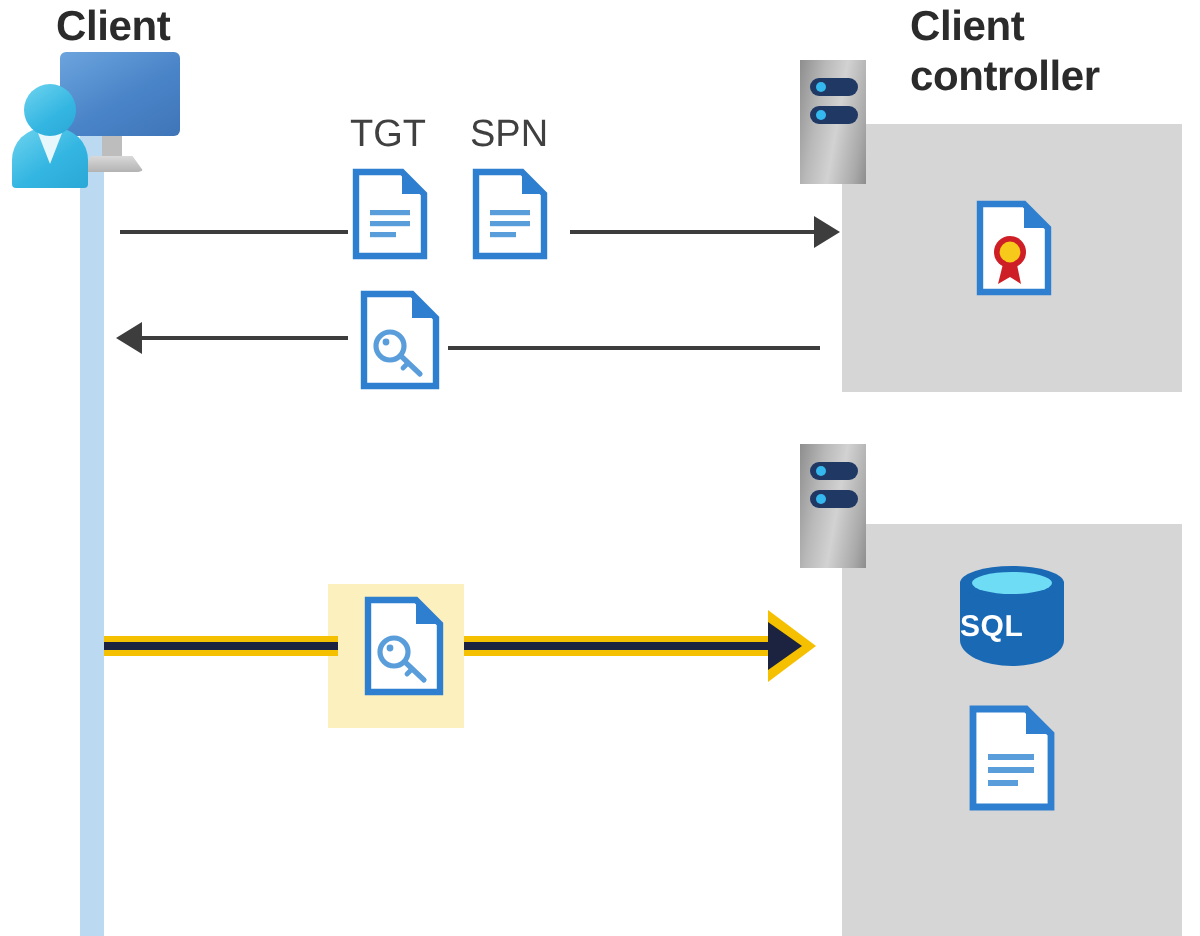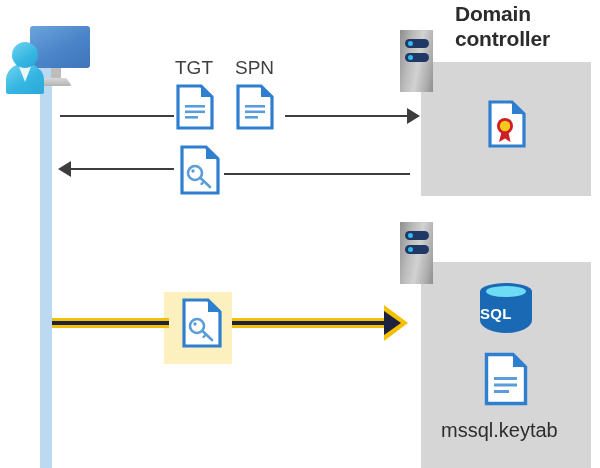--- a/index.html
+++ b/index.html
@@ -238,39 +238,40 @@
   <div class="abs" id="lifeline"></div>
 
   <div class="abs" id="client-icon">
     <div class="abs" id="monitor-screen"></div>
     <div class="abs" id="monitor-neck"></div>
     <div class="abs" id="monitor-base"></div>
     <div class="abs" id="person-body"></div>
     <div class="abs" id="person-collar"></div>
     <div class="abs" id="person-head"></div>
   </div>
+  <div class="abs title-bold" id="client-title">Client</div>
 
   <div class="abs rack" id="rack-dc">
     <div class="rack-bar b1">
         <div class="rack-led"></div>
       </div>
     <div class="rack-bar b2">
         <div class="rack-led"></div>
       </div>
   </div>
   <div class="abs rack" id="rack-linux">
     <div class="rack-bar b1">
         <div class="rack-led"></div>
       </div>
     <div class="rack-bar b2">
         <div class="rack-led"></div>
       </div>
   </div>
 
-  <div class="abs title-bold" id="dc-title">Domain controller</div>
+  <div class="abs title-bold" id="dc-title">Client controller</div>
 
   <div class="abs line-h" id="arrow1-a"></div>
   <div class="abs line-h" id="arrow1-b"></div>
   <div class="abs" id="arrow1-head"></div>
 
   <div class="abs line-h" id="arrow2-a"></div>
   <div class="abs line-h" id="arrow2-b"></div>
   <div class="abs" id="arrow2-head"></div>
 
   <div class="abs" id="highlight-box"></div>
@@ -348,15 +349,14 @@
     </svg>
   </div>
 
   <div class="abs" id="sql-db">
     <div class="abs" id="sql-body"></div>
     <div class="abs" id="sql-top"></div>
     <div class="abs" id="sql-top-inner"></div>
     <div class="abs" id="sql-text">SQL</div>
   </div>
 
-  <div class="abs" id="keytab-label">mssql.keytab</div>
 
 </div>
 
 </body></html>

